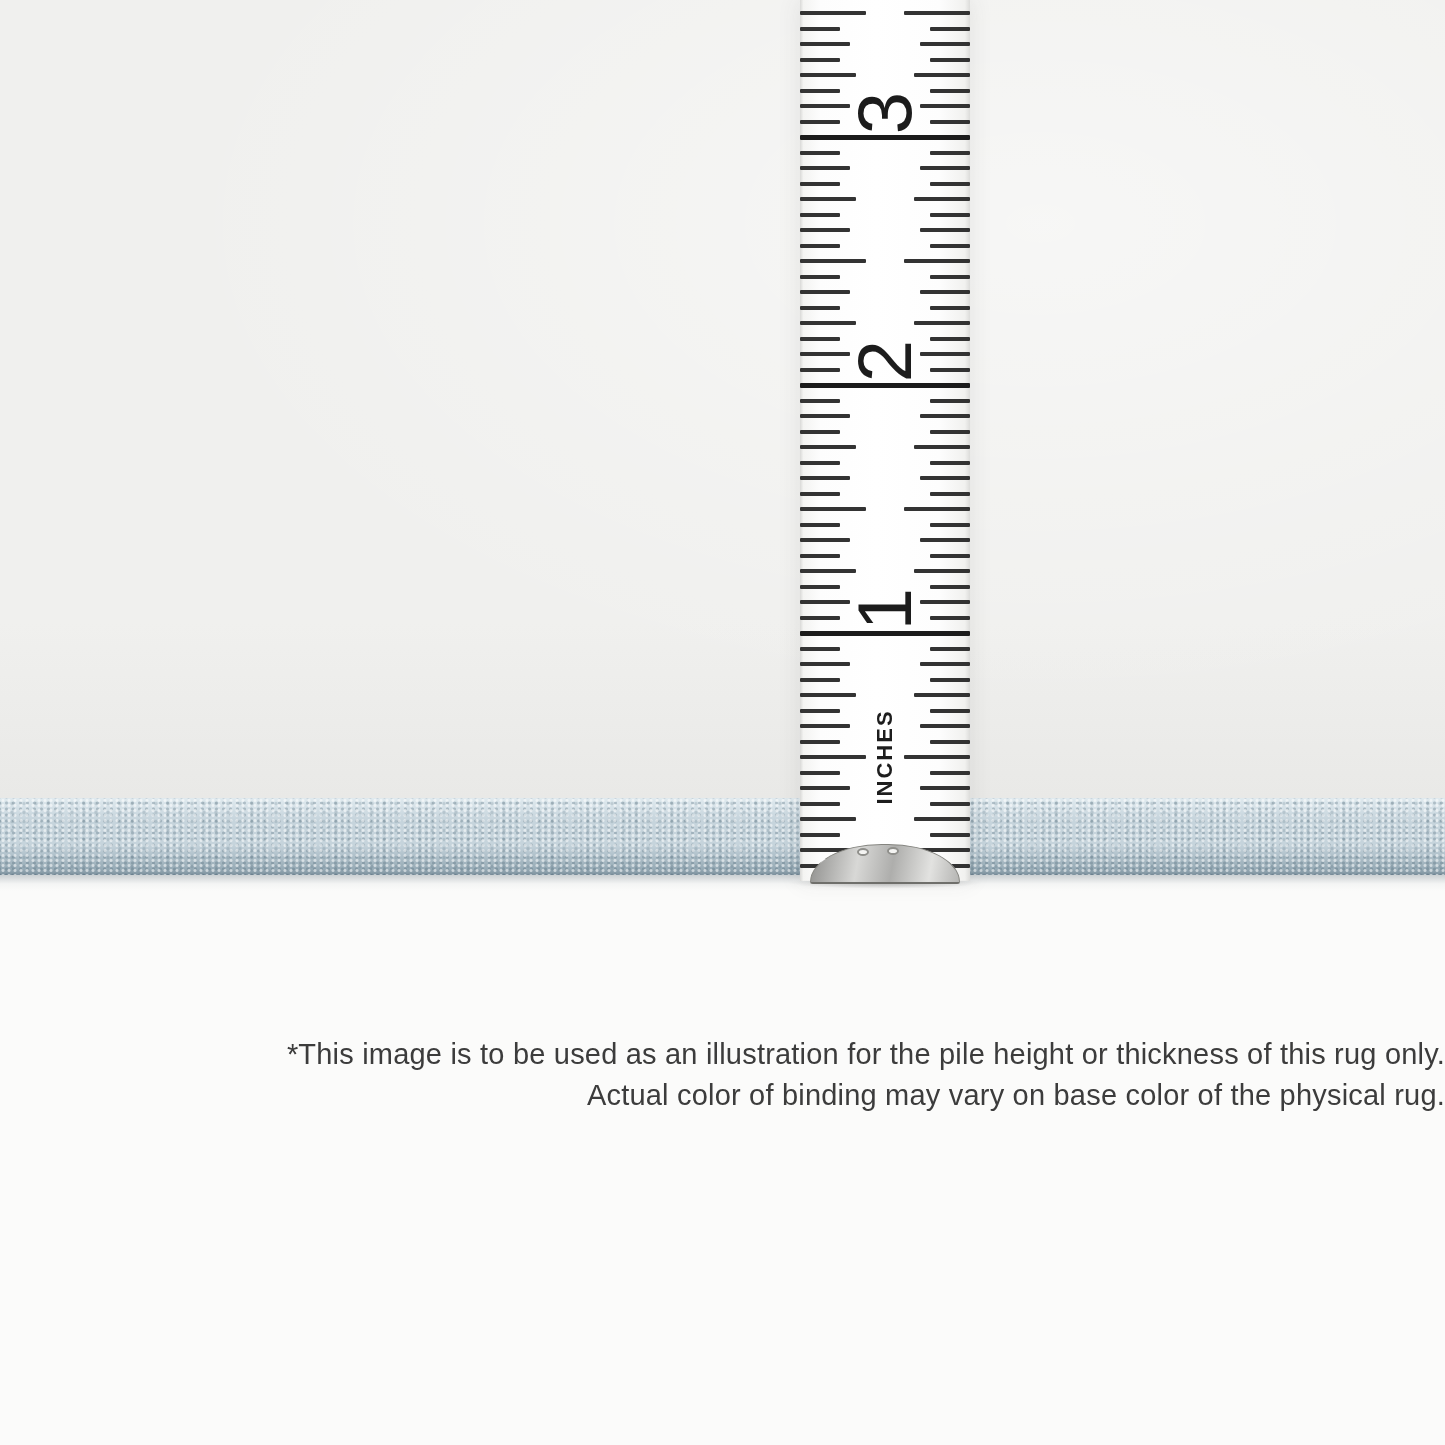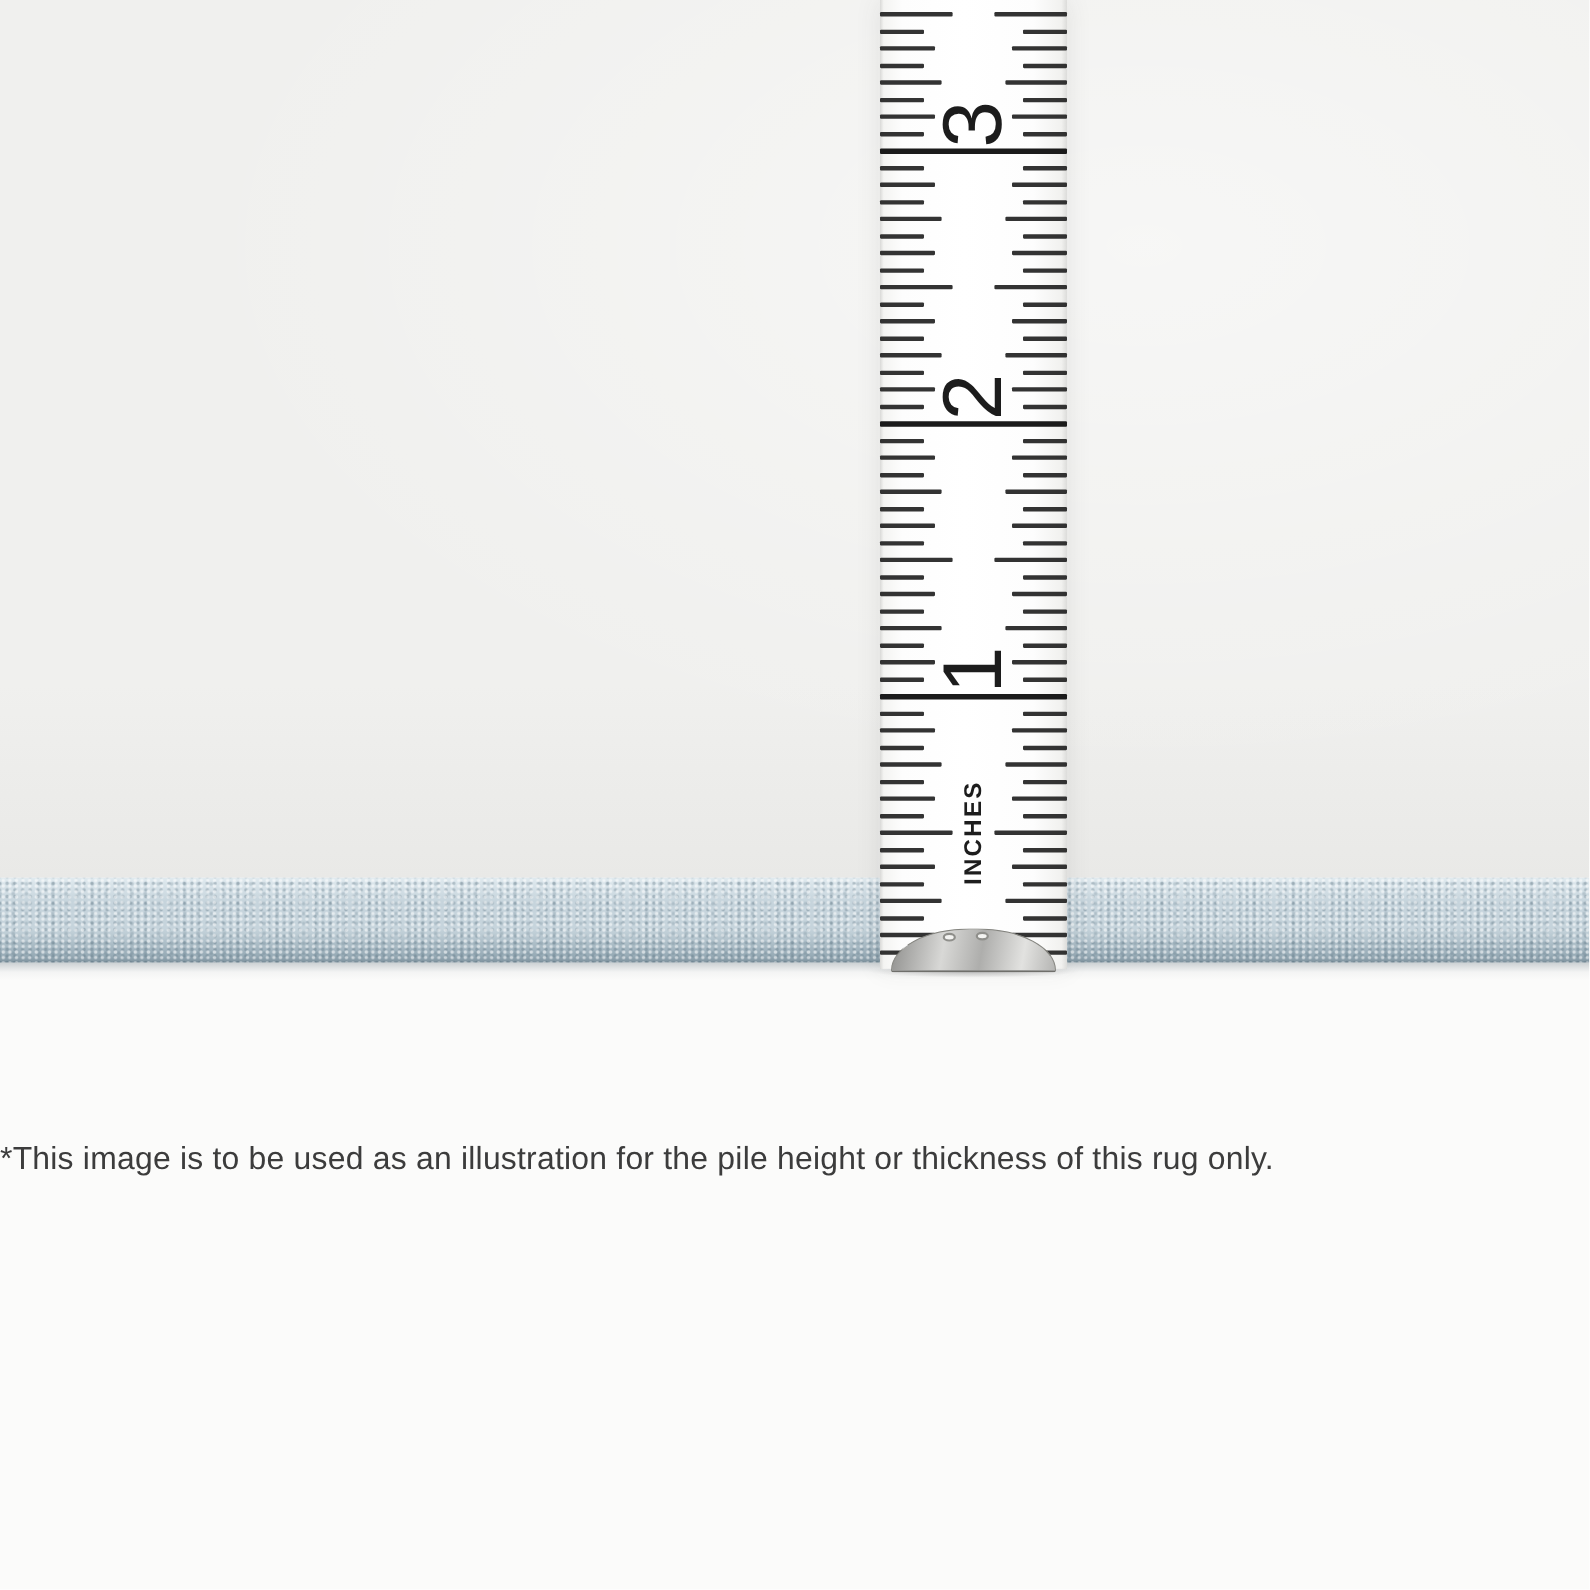--- a/index.html
+++ b/index.html
@@ -90,21 +90,21 @@
   }
   .rivet{
     position:absolute;width:12px;height:8px;border-radius:50%;
     background:#f4f4f2;border:2px solid #8f8f8b;box-sizing:border-box;
   }
   .rivet.r1{left:46px;top:3px;}
   .rivet.r2{left:76px;top:2px;}
   
   .caption{
     position:absolute;left:0;top:1034px;width:1445px;
-    text-align:left;
+    text-align:right;
     color:var(--caption-text,#3c3c3c);
     font-size:29px;line-height:41px;font-weight:400;
     letter-spacing:0.2px;
   }
 </style>
 </head>
 <body>
 
 <div class="scene">
 
@@ -233,15 +233,16 @@
     <div class="unit-label">INCHES</div>
     <div class="tip-shadow"></div>
     <div class="metal-tip">
       <div class="rivet r1"></div>
       <div class="rivet r2"></div>
     </div>
   </div>
 
   <div class="caption">
     <div>*This image is to be used as an illustration for the pile height or thickness of this rug only.</div>
+    <div>Actual color of binding may vary on base color of the physical rug.</div>
   </div>
 
 </div>
 
 </body></html>

